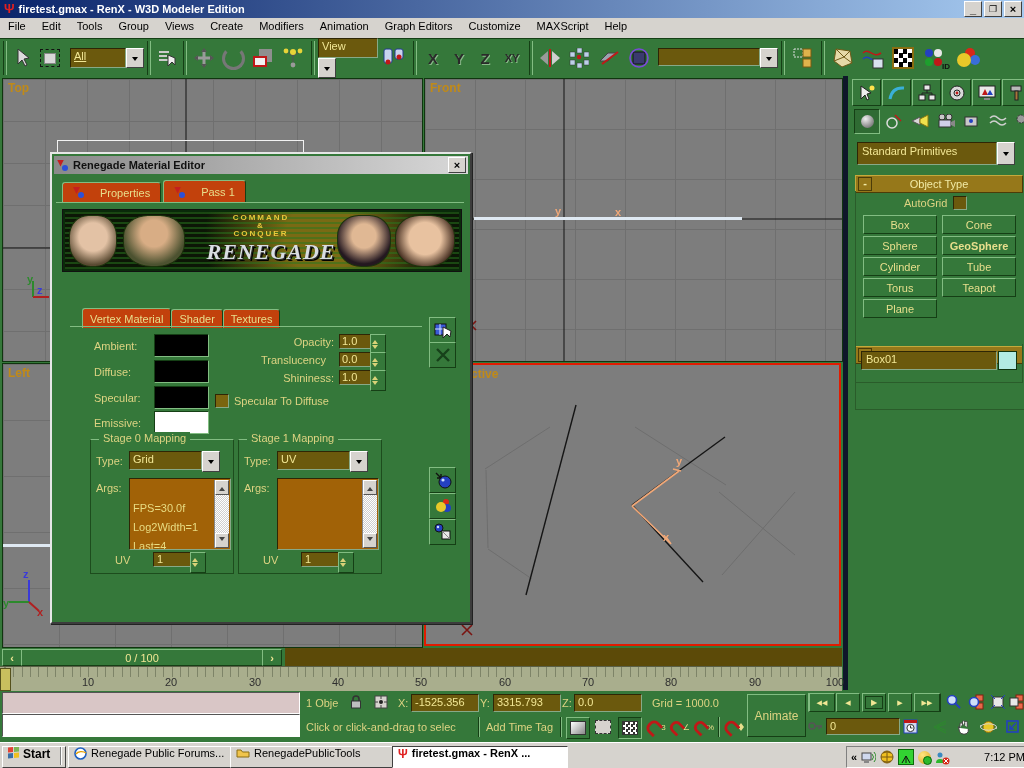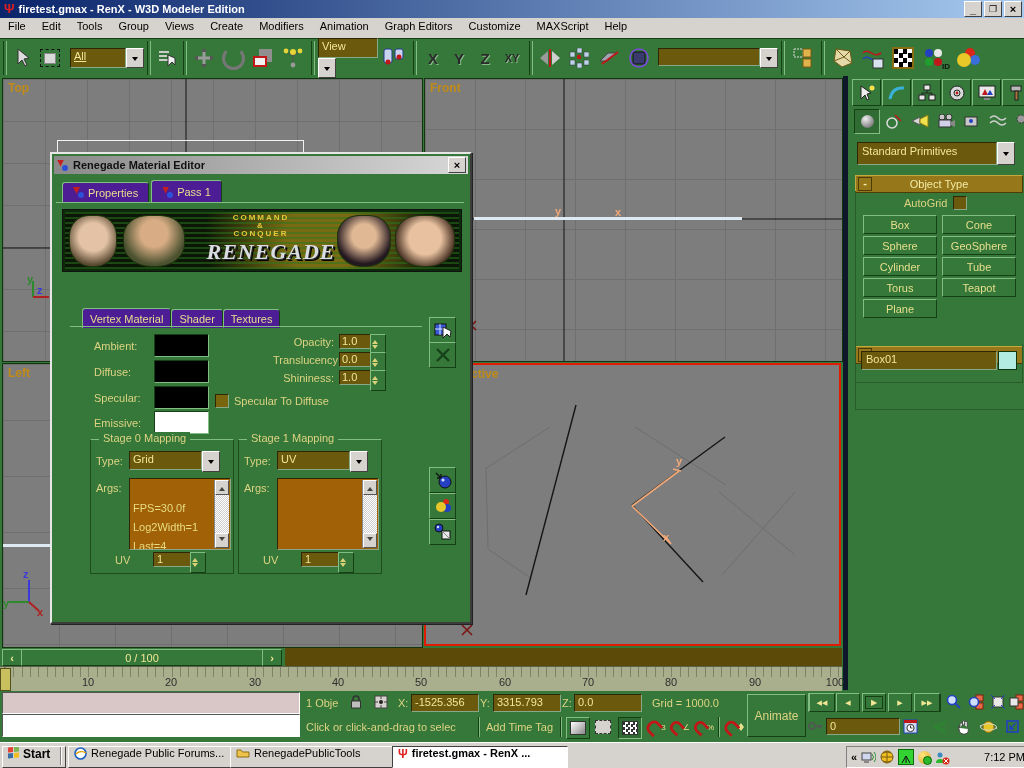--- a/index.html
+++ b/index.html
@@ -24,22 +24,22 @@
   .grid56{background-image:linear-gradient(#6f6f6f 1px,transparent 1px),linear-gradient(90deg,#6f6f6f 1px,transparent 1px);background-size:56px 56px;}
   .vplabel{position:absolute;left:5px;top:2px;color:#c08a18;font-weight:bold;font-size:12px;}
   .vsep{width:2px;align-self:stretch;margin:2px 3px;border-left:1px solid #153f15;border-right:1px solid #82bd82;}
   .cell{display:flex;align-items:center;justify-content:center;}
   
   #dlg{left:50px;top:152px;width:418px;height:468px;background:#35783a;
       border:2px solid;border-color:#e6e6e6 #3c3c3c #3c3c3c #e6e6e6;box-shadow:1px 1px 0 #222;}
   .dtitle{position:absolute;left:2px;top:2px;right:2px;height:18px;
       background:linear-gradient(90deg,#8a8a8a,#d8d8d8);display:flex;align-items:center;
       color:#111;font-weight:bold;padding-left:3px;}
-  .tab{background:#4c1d95;border:1px solid;border-color:#82bd82 #153f15 transparent #82bd82;
-      border-radius:3px 3px 0 0;display:flex;align-items:center;gap:4px;padding:0 10px;color:#e8df8d;}
+  .tab{background:#c2410c;border:1px solid;border-color:#82bd82 #153f15 transparent #82bd82;
+      border-radius:3px 3px 0 0;display:flex;align-items:center;gap:16px;padding:0 10px;color:#e8df8d;}
   .tabico{width:11px;height:11px;position:relative;display:inline-block;}
   .tabico::before{content:"";position:absolute;left:0;top:0;width:7px;height:7px;background:#c41f1f;
       clip-path:polygon(0 0,100% 0,50% 100%);}
   .tabico::after{content:"";position:absolute;right:0;bottom:0;width:6px;height:6px;border-radius:50%;background:#2d50d8;}
   .swatch{border:1px solid;border-color:#153f15 #82bd82 #82bd82 #153f15;}
   .grp{position:absolute;border:1px solid #1d4c1d;border-top-color:#82bd82;}
   .grptitle{position:absolute;top:-8px;left:8px;background:#35783a;padding:0 4px;color:#ddd382;}
   .field-label{color:#ddd382;}
   .args{background:#a16207;border:1px solid;border-color:#2e2605 #87a987 #87a987 #2e2605;
       color:#e8dc82;white-space:pre-line;padding:1px 3px;overflow:hidden;line-height:19px;}
@@ -438,21 +438,21 @@
       <span>Object Type</span>
     </div>
     <div class="abs" style="left:7px;top:115px;width:166px;height:218px;border:1px solid #2a5c2a;border-top:none;padding-left:20px;">
       <div style="position:absolute;left:48px;top:5px;display:flex;align-items:center;gap:6px;">
         <span class="ty">AutoGrid</span>
         <span class="of" style="width:12px;height:12px;"></span>
       </div>
       <span class="pbtn abs" style="left:7px;top:24px;width:72px;height:17px;">Box</span>
       <span class="pbtn abs" style="left:86px;top:24px;width:72px;height:17px;">Cone</span>
       <span class="pbtn abs" style="left:7px;top:45px;width:72px;height:17px;">Sphere</span>
-      <span class="pbtn abs" style="left:86px;top:45px;width:72px;height:17px;">GeoSphere</span>
+      <span class="pbtn abs" style="left:86px;top:45px;width:72px;height:17px;font-weight:bold;">GeoSphere</span>
       <span class="pbtn abs" style="left:7px;top:66px;width:72px;height:17px;">Cylinder</span>
       <span class="pbtn abs" style="left:86px;top:66px;width:72px;height:17px;">Tube</span>
       <span class="pbtn abs" style="left:7px;top:87px;width:72px;height:17px;">Torus</span>
       <span class="pbtn abs" style="left:86px;top:87px;width:72px;height:17px;">Teapot</span>
       <span class="pbtn abs" style="left:7px;top:108px;width:72px;height:17px;">Plane</span>
     </div>
 
     <div class="roll abs" style="left:7px;top:252px;width:166px;height:16px;">
       <span class="rollminus">-</span>
       <span>Name and Color</span>
@@ -518,21 +518,21 @@
     <span class="abs swatch" style="left:102px;top:232px;width:53px;height:21px;background:#000;"></span>
     <span class="abs field-label" style="left:42px;top:263px;">Emissive:</span>
     <span class="abs swatch" style="left:102px;top:257px;width:53px;height:21px;background:#fff;"></span>
 
     <span class="abs field-label" style="left:200px;top:182px;width:82px;text-align:right;">Opacity:</span>
     <span class="abs of" style="left:287px;top:180px;width:26px;height:13px;padding:0 2px;">1.0</span>
     <span class="abs spin r" style="left:318px;top:180px;width:12px;height:15px;">
         <span class="triu"></span>
         <span class="trid"></span>
       </span>
-    <span class="abs field-label" style="left:204px;top:200px;width:82px;text-align:right;">Translucency</span>
+    <span class="abs field-label" style="left:192px;top:200px;width:82px;text-align:right;">Translucency</span>
     <span class="abs of" style="left:287px;top:198px;width:26px;height:13px;padding:0 2px;">0.0</span>
     <span class="abs spin r" style="left:318px;top:198px;width:12px;height:15px;">
         <span class="triu"></span>
         <span class="trid"></span>
       </span>
     <span class="abs field-label" style="left:200px;top:218px;width:82px;text-align:right;">Shininess:</span>
     <span class="abs of" style="left:287px;top:216px;width:26px;height:13px;padding:0 2px;">1.0</span>
     <span class="abs spin r" style="left:318px;top:216px;width:12px;height:15px;">
         <span class="triu"></span>
         <span class="trid"></span>

